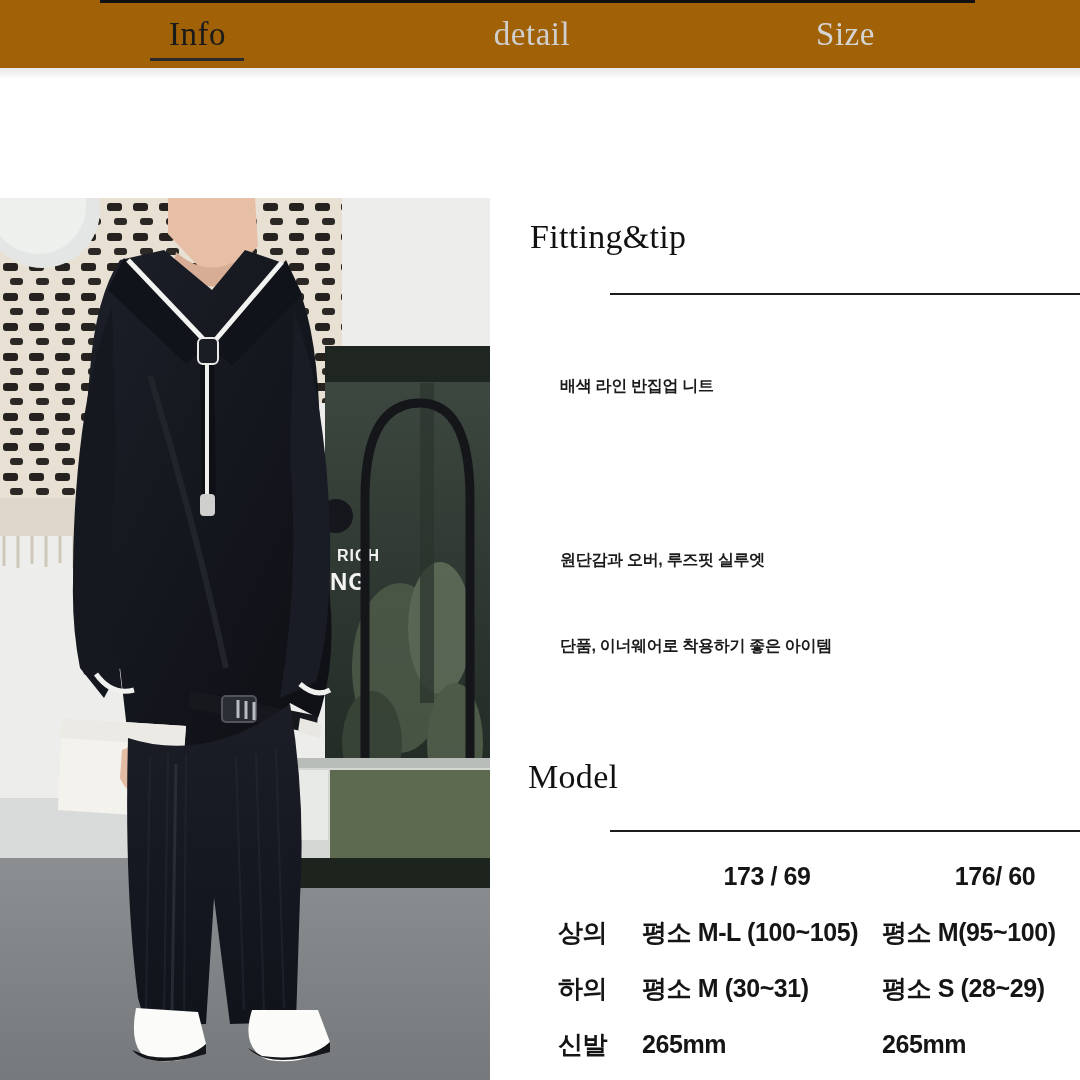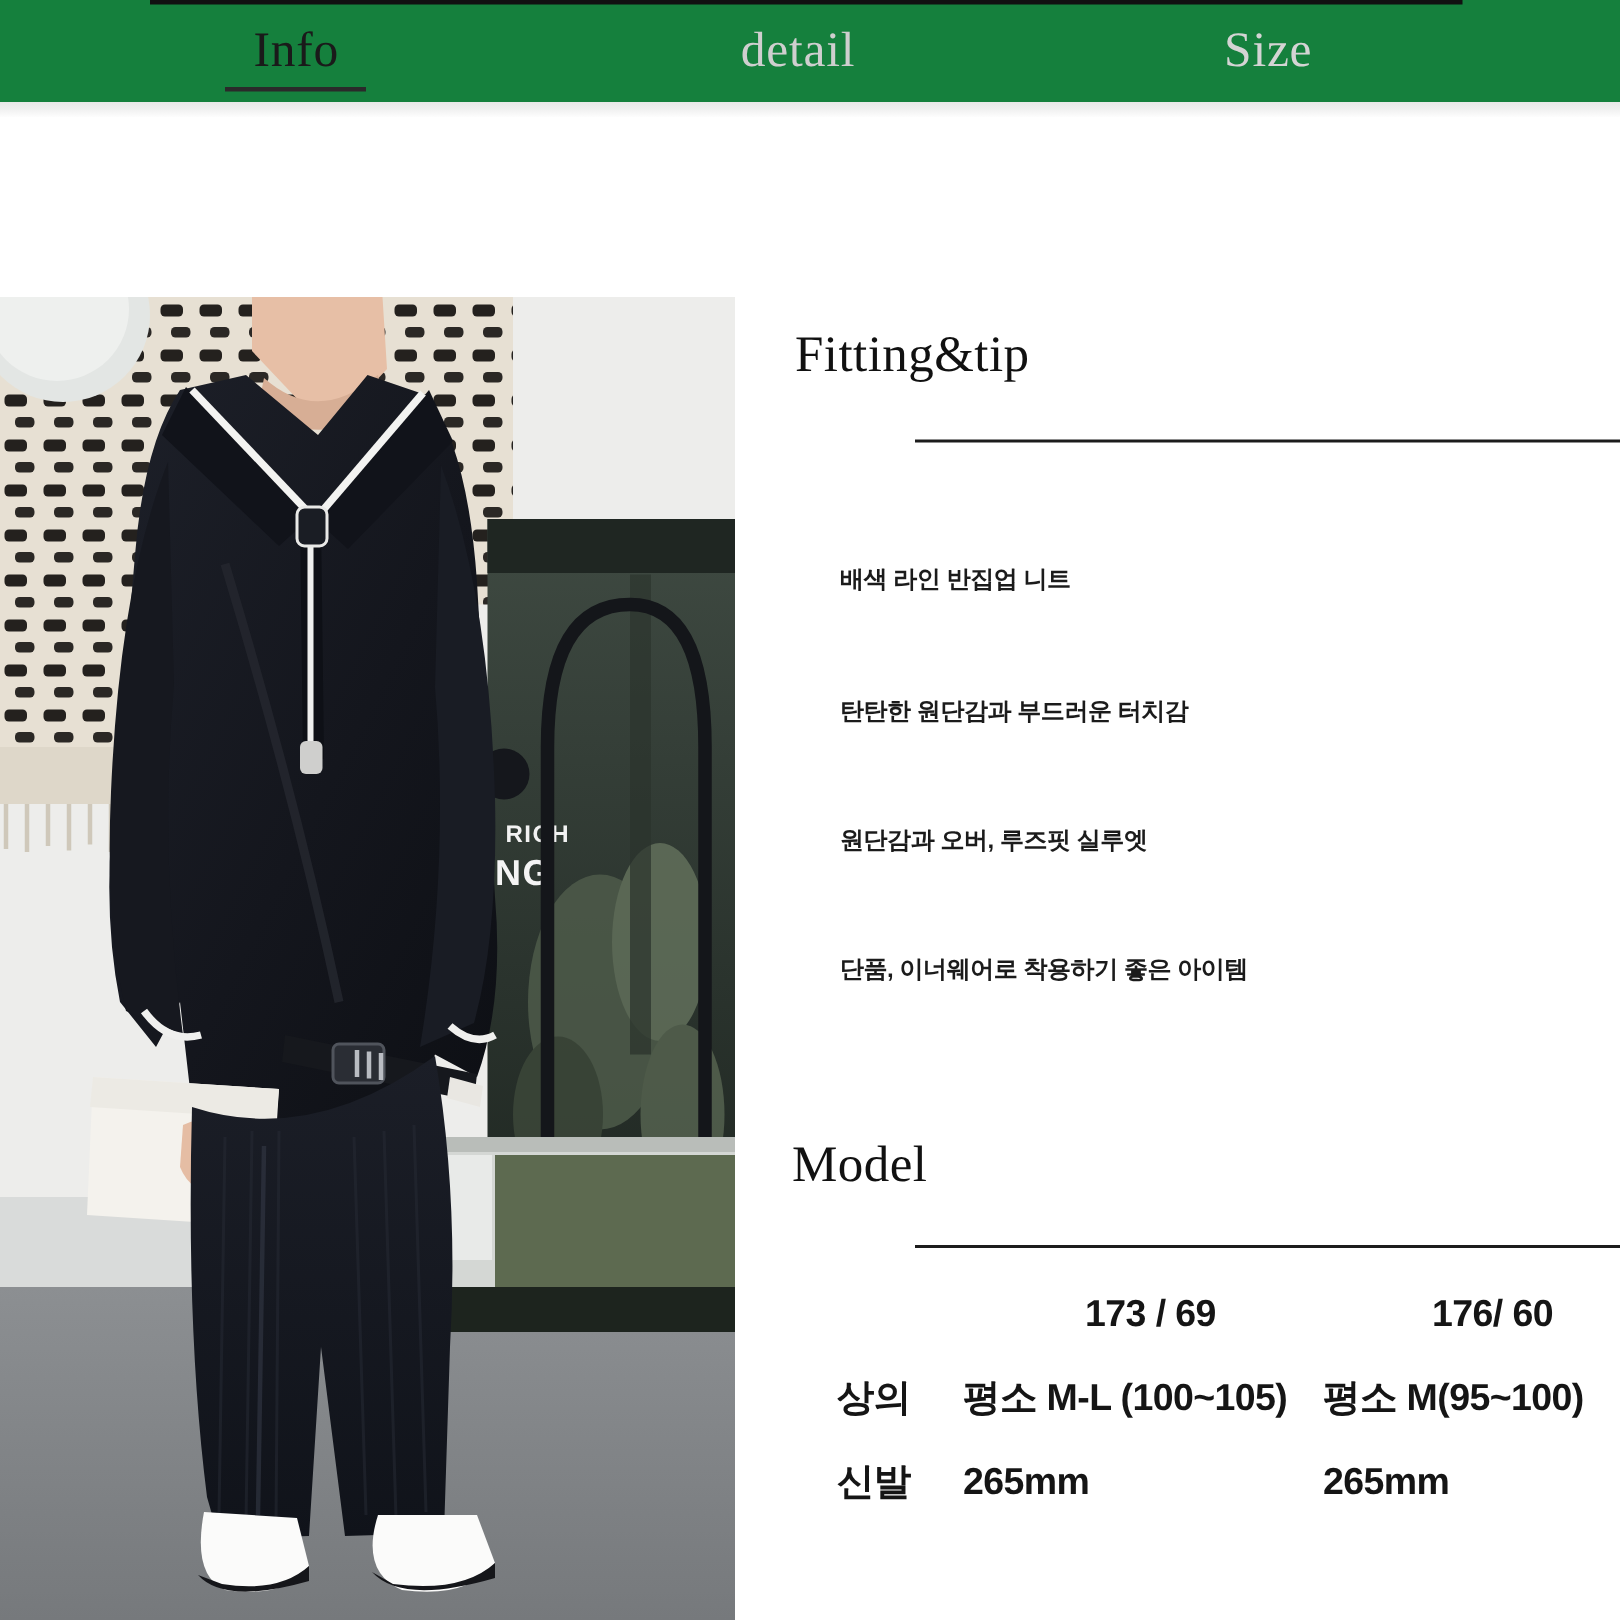--- a/index.html
+++ b/index.html
@@ -14,21 +14,21 @@
     overflow: hidden;
     position: relative;
   }
 
   
   .tabbar {
     position: absolute;
     left: 0; top: 0;
     width: 1080px;
     height: 68px;
-    background: #15803d;
+    background: #a16207;
   }
   .tabbar-topline {
     position: absolute;
     left: 100px; top: 0;
     width: 875px;
     height: 3px;
     background: #111111;
   }
   .tabbar-shadow {
     position: absolute;
@@ -297,41 +297,45 @@
     </g>
   </svg>
 </div>
 
 <div class="content">
 
   <div class="section-title title-fitting">Fitting&amp;tip</div>
   <div class="rule rule-fitting"></div>
 
   <div class="fit-line fit-line-0">배색 라인 반집업 니트</div>
-  <div class="fit-line fit-line-1">탄탄한 원단감과 부드러운 터치감</div>
   <div class="fit-line fit-line-2">원단감과 오버, 루즈핏 실루엣</div>
   <div class="fit-line fit-line-3">단품, 이너웨어로 착용하기 좋은 아이템</div>
 
   <div class="section-title title-model">Model</div>
   <div class="rule rule-model"></div>
 
   <div class="model-table">
 
     <div class="mrow">
       <div class="mcell mcell-label"></div>
       <div class="mcell mhead-c1">173 / 69</div>
       <div class="mcell mhead-c2">176/ 60</div>
     </div>
 
     <div class="mrow">
       <div class="mcell mcell-label">상의</div>
       <div class="mcell mcell-c1">평소 M-L (100~105)</div>
       <div class="mcell mcell-c2">평소 M(95~100)</div>
     </div>
 
+    <div class="mrow">
+      <div class="mcell mcell-label">하의</div>
+      <div class="mcell mcell-c1">평소 M (30~31)</div>
+      <div class="mcell mcell-c2">평소 S (28~29)</div>
+    </div>
 
     <div class="mrow">
       <div class="mcell mcell-label">신발</div>
       <div class="mcell mcell-c1">265mm</div>
       <div class="mcell mcell-c2">265mm</div>
     </div>
 
   </div>
 </div>
 

